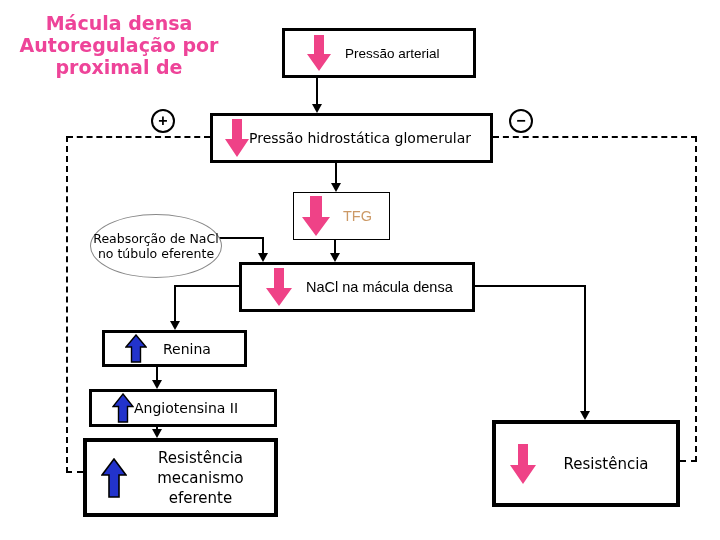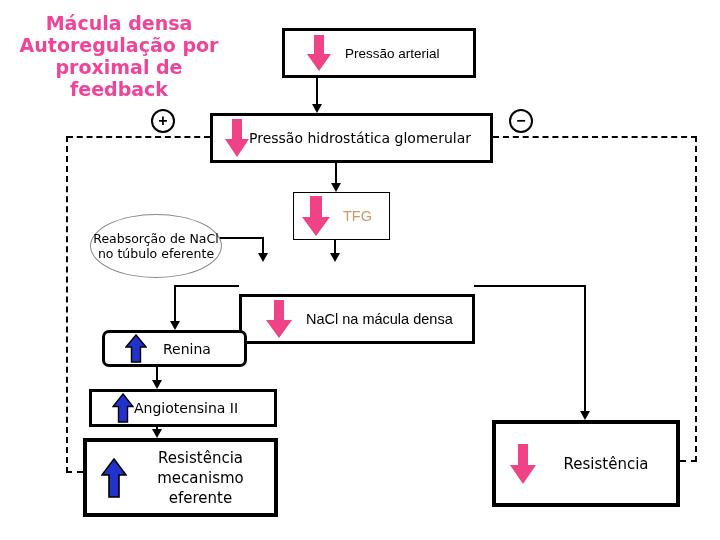--- a/index.html
+++ b/index.html
@@ -15,23 +15,23 @@
   .box{position:absolute;background:#fff;border:3px solid #000;box-sizing:border-box;
        display:flex;align-items:center;}
   .box .lbl{white-space:nowrap;}
   .comic{font-family:"DejaVu Sans",sans-serif;font-size:14px;color:#000;}
   .arial{font-family:"Liberation Sans",sans-serif;font-size:13.5px;color:#000;}
 
   .b-arterial{left:246px;top:28px;width:194px;height:50px;padding-left:22px;gap:14px;margin-left:36px;}
   .b-glomerular{left:210px;top:113px;width:283px;height:50px;padding-left:12px;}
   .b-tfg{left:293px;top:192px;width:97px;height:48px;border-width:1.5px;padding-left:8px;gap:13px;}
   .b-tfg .lbl{color:var(--tfg-text);font-size:14.5px;}
-  .b-nacl{left:239px;top:262px;width:236px;height:50px;padding-left:24px;gap:14px;margin-top:32px;}
+  .b-nacl{left:239px;top:262px;width:236px;height:50px;padding-left:24px;gap:14px;}
   .b-nacl .lbl{font-size:14.5px;}
-  .b-renina{left:102px;top:330px;width:145px;height:37px;padding-left:20px;gap:16px;border-radius:7px;}
+  .b-renina{left:102px;top:330px;width:145px;height:37px;padding-left:20px;gap:16px;}
   .b-angio{left:89px;top:389px;width:188px;height:38px;padding-left:20px;}
   .b-efer{left:83px;top:438px;width:195px;height:79px;border-width:4px;padding-left:14px;}
   .b-afer{left:492px;top:420px;width:188px;height:87px;border-width:4px;padding-left:14px;}
   .twoline{flex:1;text-align:center;font-size:15px;line-height:20px;}
 
   
   .ellipse{position:absolute;left:90px;top:214px;width:130px;height:62px;border:1px solid #888;
            border-radius:50%;display:flex;flex-direction:column;align-items:center;
            justify-content:center;font-size:12.5px;line-height:15px;text-align:center;
            background:#fff;}
@@ -62,21 +62,20 @@
 </style>
 </head>
 <body>
 
 <div class="stage">
 
   <div class="title">
     <div>Mácula densa</div>
     <div>Autoregulação por</div>
     <div>proximal de</div>
-    <div>feedback</div>
   </div>
 
   <div class="dash-h" style="left:67px;top:136px;width:143px;"></div>
   <div class="dash-v" style="left:66px;top:136px;height:337px;"></div>
   <div class="dash-h" style="left:66px;top:471px;width:17px;"></div>
 
   <div class="dash-h" style="left:493px;top:136px;width:204px;"></div>
   <div class="dash-v" style="left:695px;top:136px;height:326px;"></div>
   <div class="dash-h" style="left:680px;top:460px;width:17px;"></div>
 

